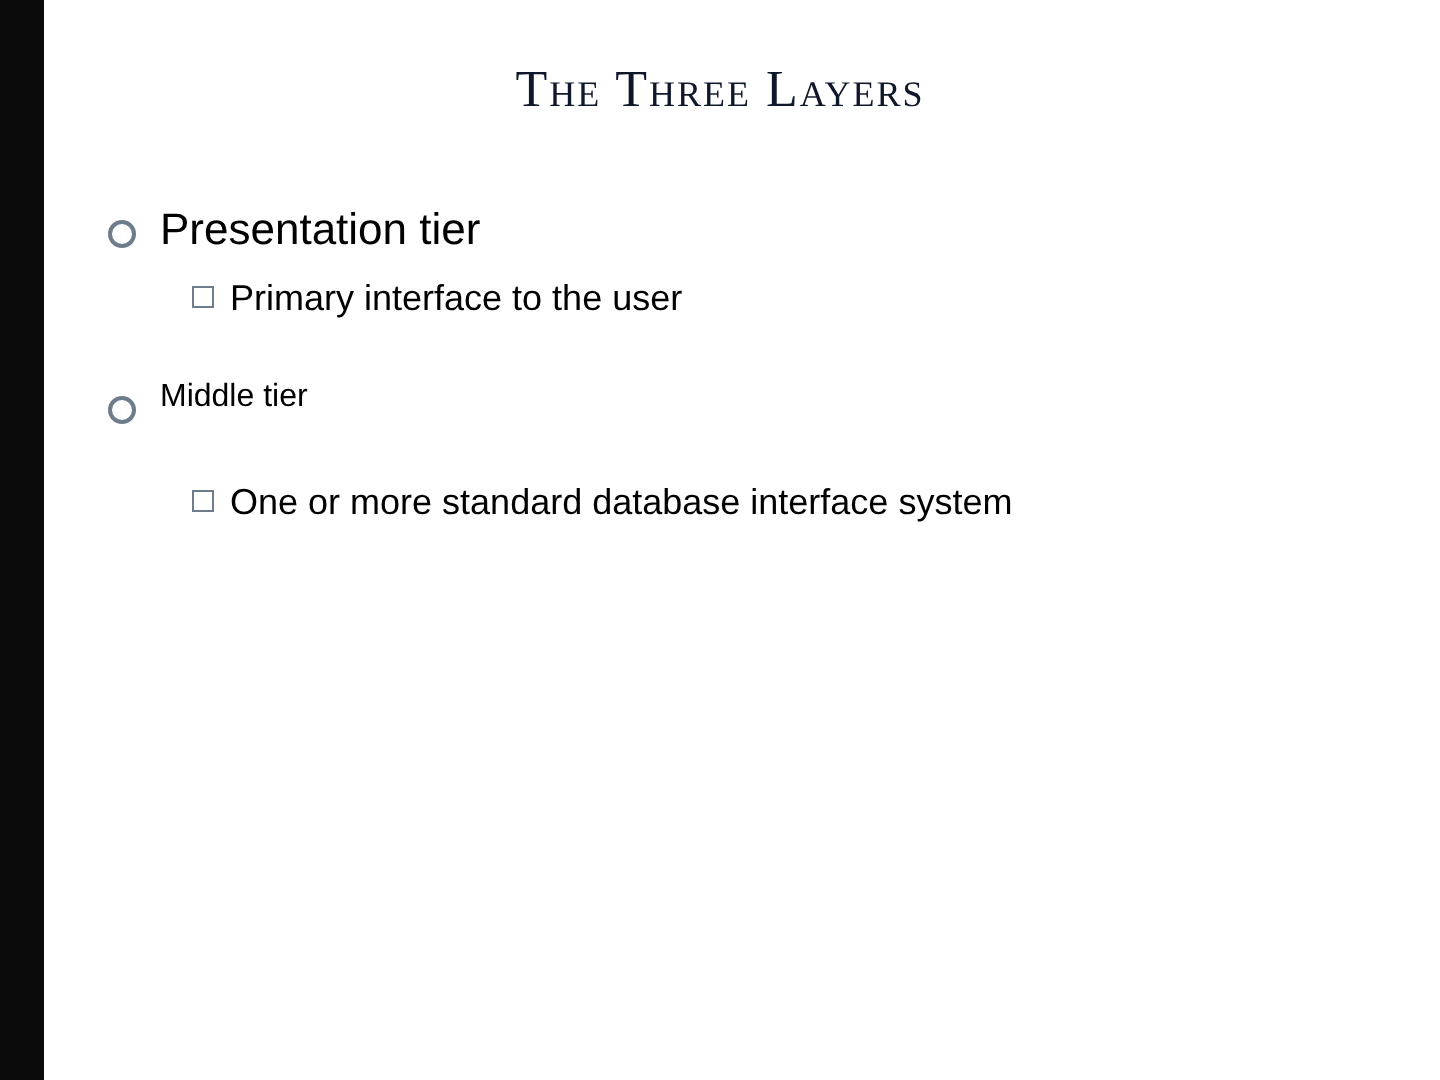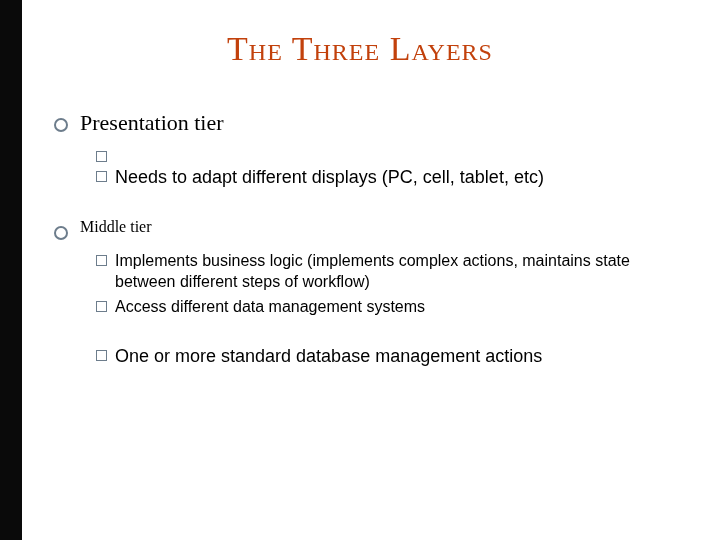--- a/index.html
+++ b/index.html
@@ -11,36 +11,35 @@
     position:relative;
     box-sizing:border-box;
   }
   .slide{
     width:720px;height:540px;
     box-sizing:border-box;
     padding:24px 32px 24px 32px;
   }
   .title{
     text-align:center;
-    font-size:34px;
+    font-size:26px;
     letter-spacing:1px;
-    color:#c2410c;
+    color:#0f172a;
     font-variant:small-caps;
     margin:6px 0 42px 0;
     font-family:"Times New Roman",Arial,serif;
   }
   .sec{
     margin:0 0 28px 0;
   }
   .sec-head{
     display:flex;
     align-items:flex-start;
     margin:0 0 10px 0;
     padding-left:22px;
-    font-family:Liberation Serif, serif;
   }
   .ring{
     width:10px;height:10px;
     border:2px solid #6d7d8c;
     border-radius:50%;
     flex:0 0 auto;
     margin-top:8px;
     margin-right:12px;
   }
   .sec-title{
@@ -82,47 +81,34 @@
   <div class="title">The Three Layers</div>
 
   <div class="sec">
     <div class="sec-head">
       <span class="ring"></span>
       <span class="sec-title">Presentation tier</span>
     </div>
     <div class="subs">
       <div class="sub">
         <span class="sq"></span>
-      </div>
-      <div class="sub">
-        <span class="sq"></span>
-        <span>Needs to adapt different displays (PC, cell, tablet, etc)</span>
+        <span>Primary interface to the user</span>
       </div>
     </div>
   </div>
 
   <div class="sec">
     <div class="sec-head">
       <span class="ring"></span>
       <span class="sec-title sm">Middle tier</span>
     </div>
-    <div class="subs">
-      <div class="sub sm">
-        <span class="sq"></span>
-        <span>Implements business logic (implements complex actions, maintains state between different steps of workflow)</span>
-      </div>
-      <div class="sub sm">
-        <span class="sq"></span>
-        <span>Access different data management systems</span>
-      </div>
-    </div>
   </div>
 
   <div class="sec">
     <div class="subs">
       <div class="sub">
         <span class="sq"></span>
-        <span>One or more standard database management actions</span>
+        <span>One or more standard database interface system</span>
       </div>
     </div>
   </div>
 
 </div>
 
 </body></html>

